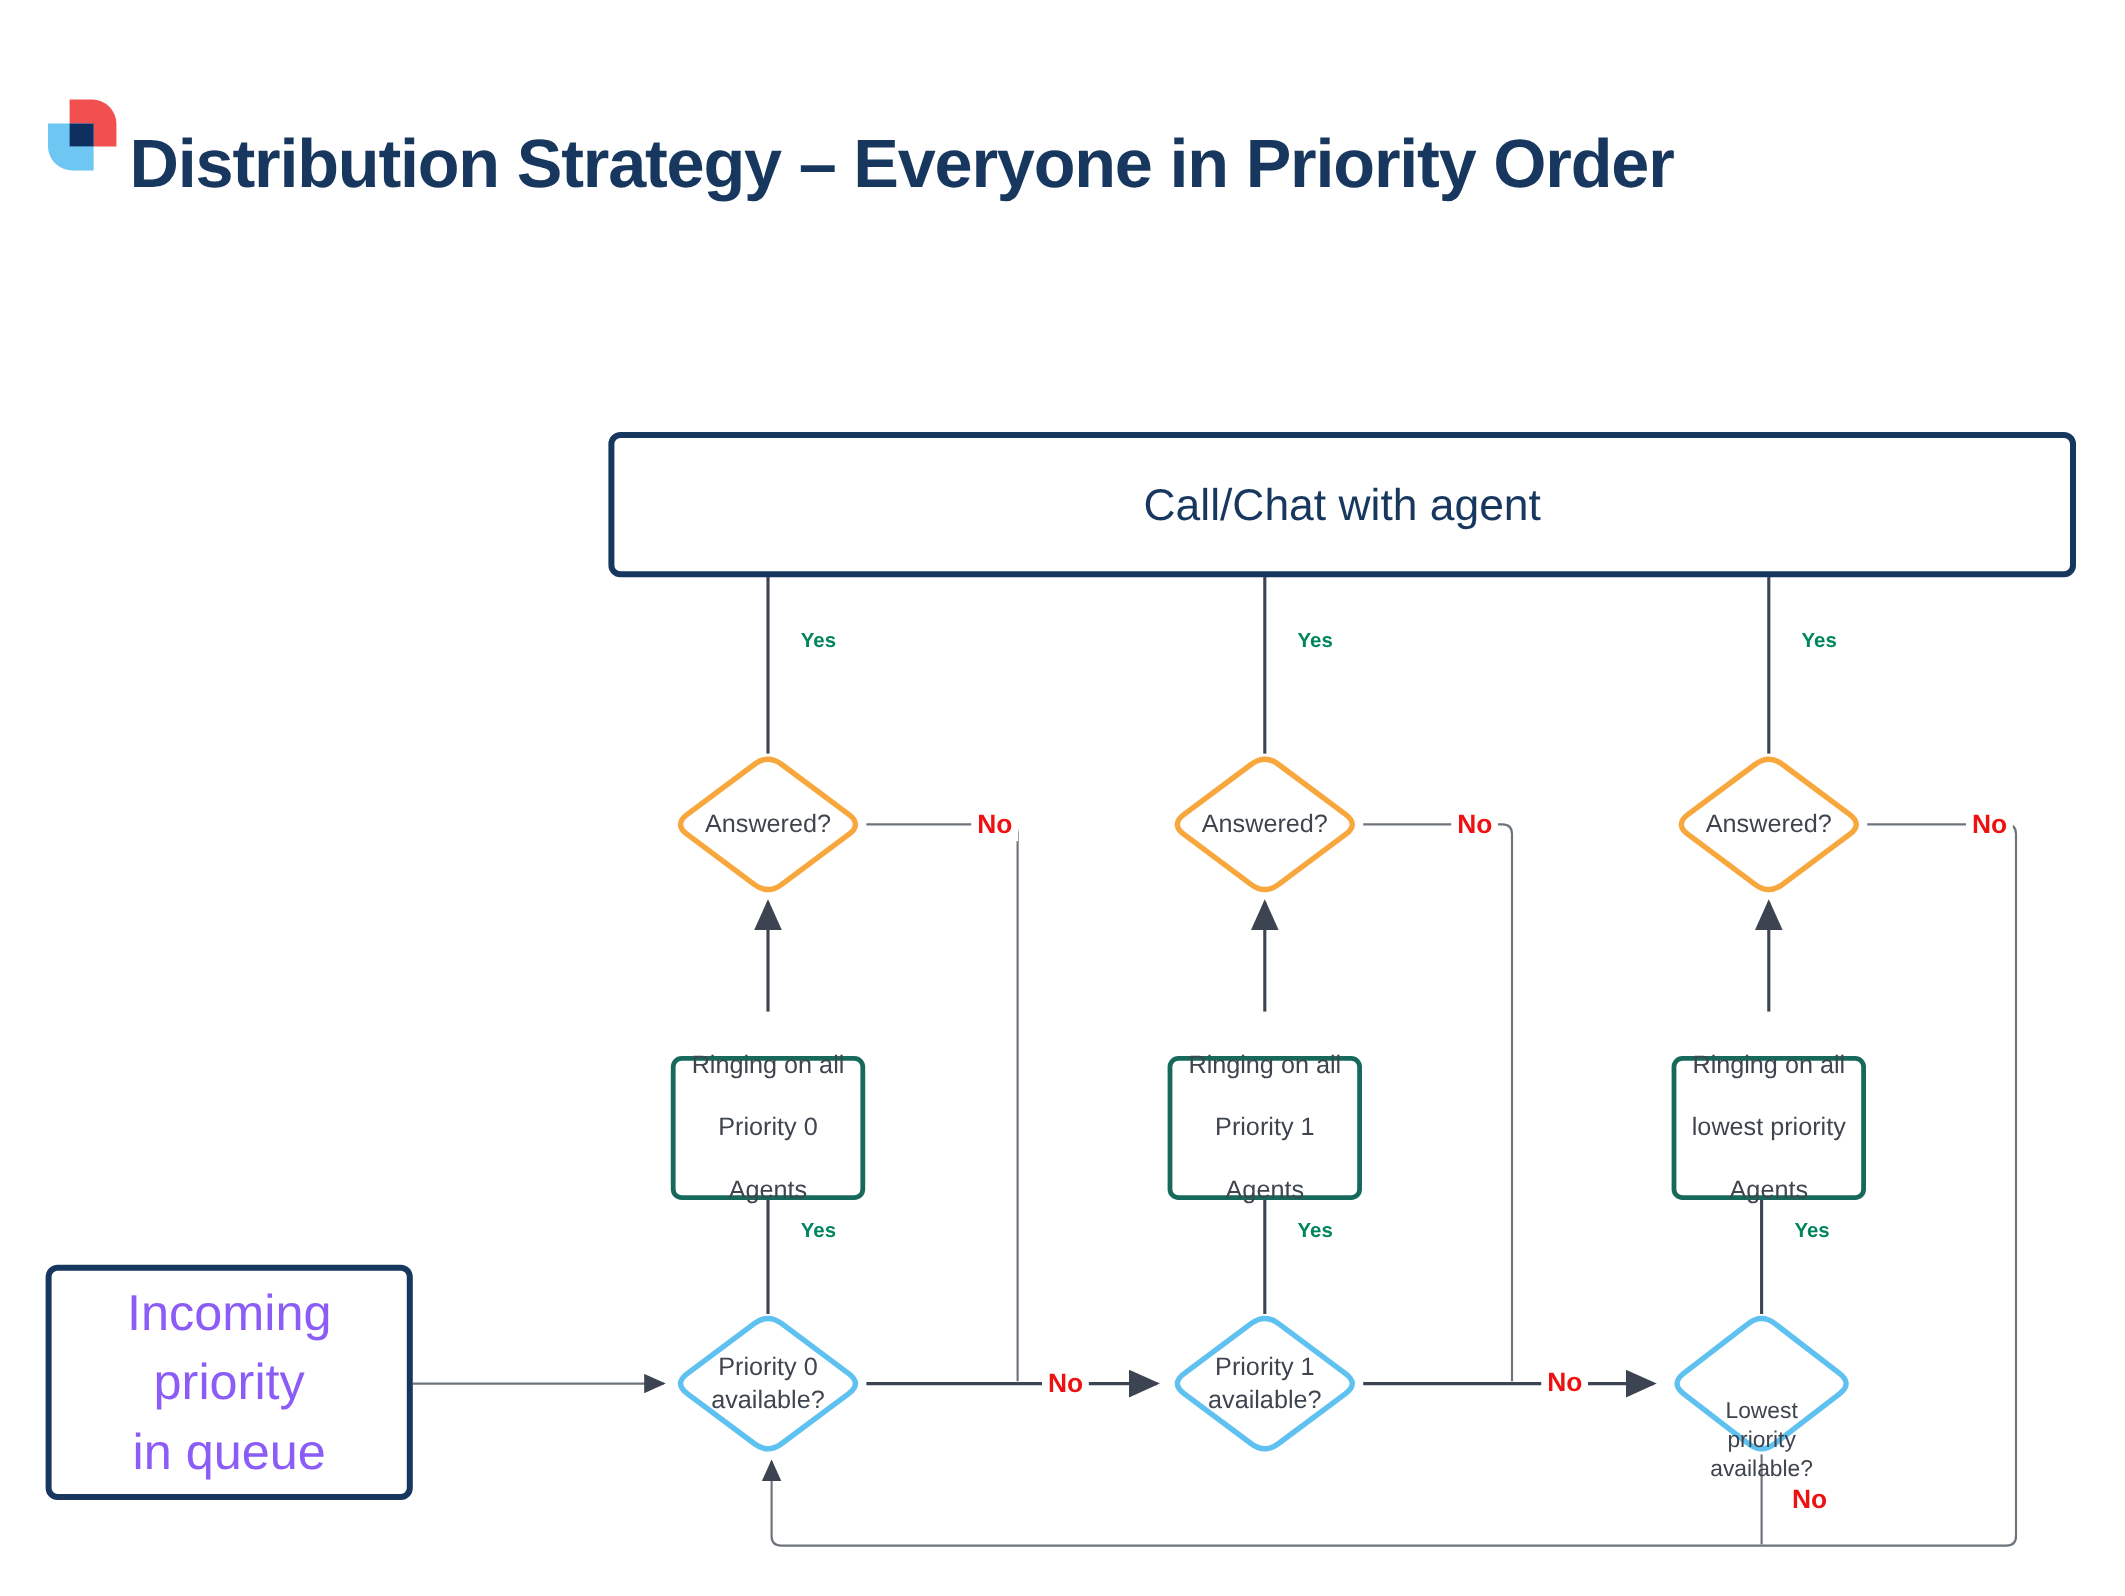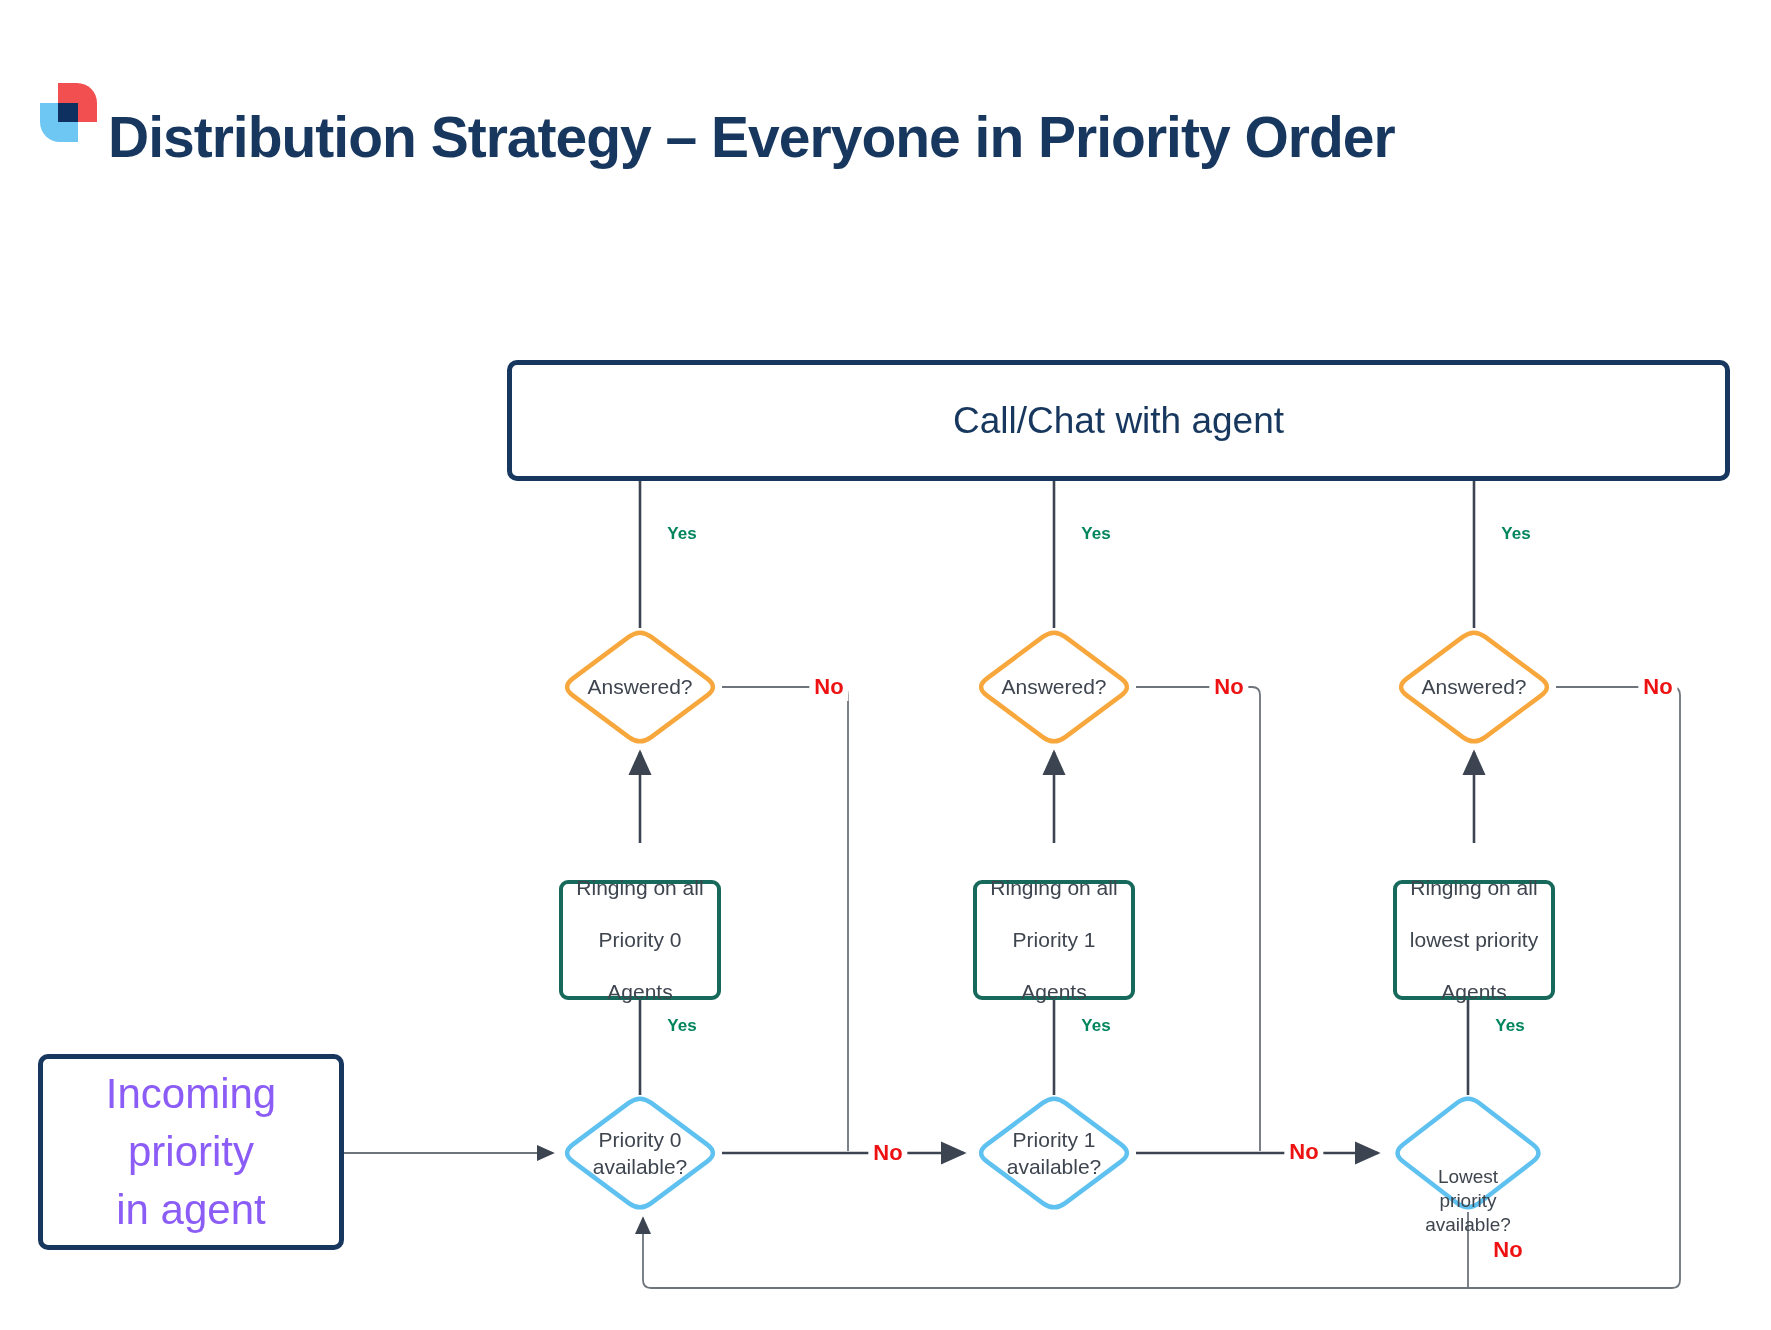--- a/index.html
+++ b/index.html
@@ -117,21 +117,21 @@
     <path class="diamond-available" d="M 1456.905977984019,1103.0394774728275 Q 1468,1094.5 1479.094022015981,1103.0394774728275 L 1532.905977984019,1144.4605225271725 Q 1544,1153 1532.905977984019,1161.5394774728275 L 1479.094022015981,1202.9605225271725 Q 1468,1211.5 1456.905977984019,1202.9605225271725 L 1403.094022015981,1161.5394774728275 Q 1392,1153 1403.094022015981,1144.4605225271725 Z"></path>
   </svg>
 
   <div id="node-call-chat" class="node">
     <span>Call/Chat with agent</span>
   </div>
 
   <div id="node-incoming" class="node">
     <div>Incoming</div>
     <div>priority</div>
-    <div>in agent</div>
+    <div>in queue</div>
   </div>
 
   <div id="ringing-1" class="node ringing">
     <div>Ringing on all</div>
     <div>Priority 0</div>
     <div>Agents</div>
   </div>
 
   <div id="ringing-2" class="node ringing">
     <div>Ringing on all</div>

